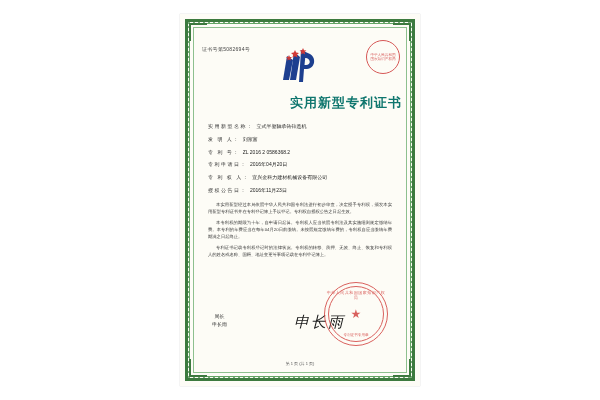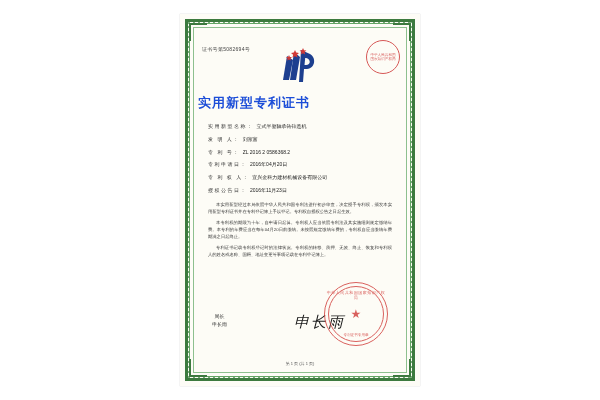--- a/index.html
+++ b/index.html
@@ -113,26 +113,26 @@
     justify-content: center;
     opacity: .85;
     padding: 2px;
     box-sizing: border-box;
   }
 
   .title {
     position: absolute;
     left: 0; right: 0;
     top: 62px;
-    text-align: left;
+    text-align: right;
     font-family: "DejaVu Serif", serif;
     font-size: 13px;
     font-weight: bold;
     letter-spacing: 1px;
-    color: #1d4ed8;
+    color: #0f766e;
   }
 
   .fields {
     position: absolute;
     left: 10px;
     right: 10px;
     top: 92px;
     font-size: 5px;
     line-height: 1.15;
     color: #2b2b2b;

